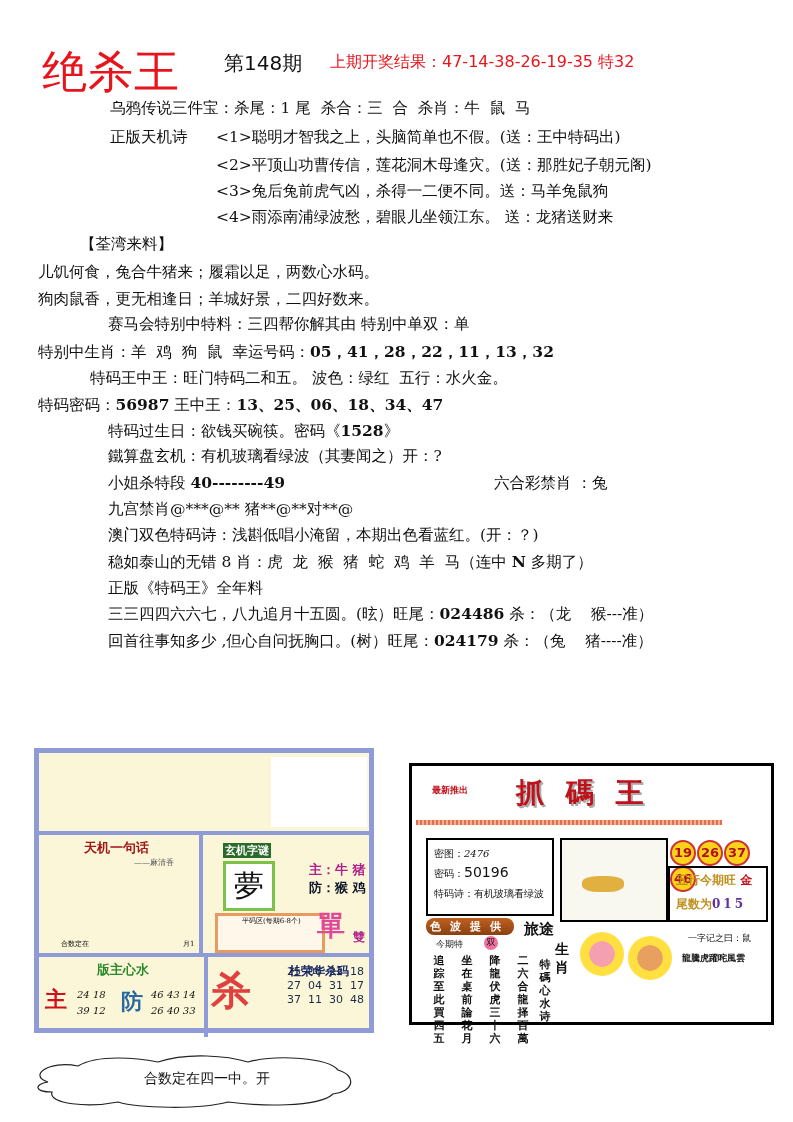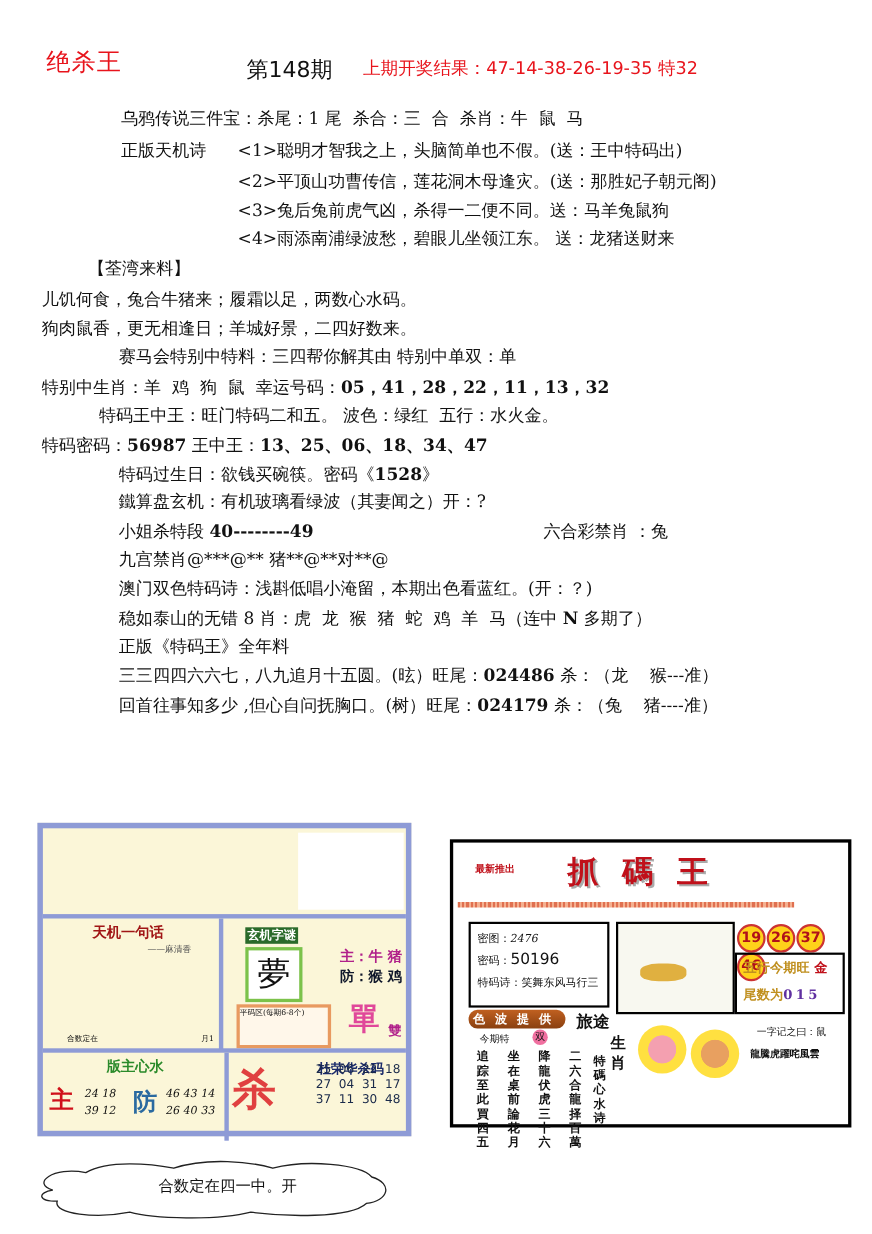--- a/index.html
+++ b/index.html
@@ -1,18 +1,18 @@
 <!DOCTYPE html>
 <html><head>
 <meta charset="utf-8">
 <style>
   html,body{margin:0;padding:0;background:#fff;}
   body{width:793px;height:1122px;position:relative;overflow:hidden;font-family:"DejaVu Serif","Liberation Serif",serif;color:#111;}
   .abs{position:absolute;}
-  .title{left:42px;top:42px;font-size:22px;color:#e8141c;font-family:"DejaVu Sans",sans-serif;letter-spacing:1px;}
+  .title{left:42px;top:42px;font-size:45px;color:#e8141c;font-family:"DejaVu Sans",sans-serif;letter-spacing:1px;}
   .issue{left:224px;top:50px;font-size:20px;font-family:"DejaVu Sans",sans-serif;color:#111;}
   .prevres{left:330px;top:52px;font-size:16px;color:#e8141c;font-family:"DejaVu Sans",sans-serif;}
   .line{position:absolute;font-size:15.5px;white-space:pre;line-height:20px;}
   b,.b{font-weight:bold;}
   
   .lp{left:34px;top:748px;width:340px;height:285px;background:#fbf6d8;border:5px solid #8e9bd6;box-sizing:border-box;}
   .rp{left:409px;top:763px;width:365px;height:262px;background:#fff;border:3px solid #000;box-sizing:border-box;}
   .ball{display:inline-block;width:22px;height:22px;border-radius:50%;background:#ffd21a;border:2px solid #c33;color:#b0101a;font:bold 13px "DejaVu Sans",sans-serif;text-align:center;line-height:22px;margin-right:1px;}
   .ballb{display:inline-block;width:22px;height:24px;border-radius:50%;background:#ffd21a;border:2px solid #2a2a8a;color:#1a1a6a;font:bold 13px "DejaVu Sans",sans-serif;text-align:center;line-height:24px;margin-right:1px;}
   .vcol{position:absolute;width:14px;font-size:11px;line-height:13px;text-align:center;font-weight:bold;}
@@ -54,21 +54,21 @@
   <div class="abs" style="left:0;top:78px;width:330px;height:4px;background:#8e9bd6;"></div>
   <div class="abs" style="left:160px;top:82px;width:4px;height:120px;background:#8e9bd6;"></div>
   <div class="abs" style="left:45px;top:86px;font-size:13px;color:#a01515;font-weight:bold;">天机一句话</div>
   <div class="abs" style="left:95px;top:104px;font-size:8px;color:#555;">——麻清香</div>
   <div class="abs" style="left:22px;top:186px;font-size:7px;">合数定在</div>
   <div class="abs" style="left:144px;top:186px;font-size:7px;">月1</div>
   <div class="abs" style="left:184px;top:90px;font-size:11px;font-weight:bold;background:#2a6a2a;color:#fff;padding:0 2px;">玄机字谜</div>
   <div class="abs" style="left:184px;top:108px;width:46px;height:44px;border:3px solid #7cc24a;background:#fff;text-align:center;font-size:30px;line-height:44px;">夢</div>
   <div class="abs" style="left:270px;top:108px;font-size:13px;color:#b0208a;font-weight:bold;">主：牛  猪</div>
   <div class="abs" style="left:270px;top:126px;font-size:13px;color:#0f172a;font-weight:bold;">防：猴  鸡</div>
-  <div class="abs" style="left:176px;top:160px;width:80px;height:34px;border:3px solid #e89a60;background:#fff7ea;font-size:7px;">
+  <div class="abs" style="left:176px;top:160px;width:80px;height:34px;border:3px solid #e89a60;background:#fff7ea;font-size:7px;padding-left:24px;">
     <span>平码区</span><span>(每期6-8个)</span>
   </div>
   <div class="abs" style="left:278px;top:154px;font-size:28px;color:#e0489a;font-weight:bold;">單</div>
   <div class="abs" style="left:314px;top:176px;font-size:12px;color:#b0208a;font-weight:bold;">雙</div>
   <div class="abs" style="left:0;top:200px;width:330px;height:4px;background:#8e9bd6;"></div>
   <div class="abs" style="left:165px;top:204px;width:4px;height:80px;background:#8e9bd6;"></div>
   <div class="abs" style="left:58px;top:208px;font-size:13px;color:#2a8a2a;font-weight:bold;">版主心水</div>
   <div class="abs" style="left:6px;top:232px;font-size:22px;color:#d0101a;font-weight:bold;">主</div>
   <div class="abs" style="left:38px;top:234px;font-size:10px;font-style:italic;width:40px;line-height:16px;">
     <span>24</span> <span>18</span><br>
@@ -88,21 +88,21 @@
   </div>
 </div>
 
 <div class="abs rp">
   <div class="abs" style="left:20px;top:18px;font-size:9px;color:#c0101a;font-weight:bold;">最新推出</div>
   <div class="abs" style="left:104px;top:8px;font-size:28px;color:#c0101a;font-weight:bold;letter-spacing:6px;text-shadow:2px 2px 0 #aaa;">抓 碼 王</div>
   <div class="abs" style="left:4px;top:54px;width:306px;height:5px;background:repeating-linear-gradient(90deg,#e07050 0 2px,#f4b090 2px 4px);"></div>
   <div class="abs" style="left:14px;top:72px;width:128px;height:78px;border:2px solid #000;font-size:10px;line-height:20px;padding:4px 6px;box-sizing:border-box;">
     <div><span>密图：</span><i>2476</i></div>
     <div><span>密码：</span><span style="font:14px 'DejaVu Sans',sans-serif">50196</span></div>
-    <div><span>特码诗：</span><span>笑舞东风马行三</span></div>
+    <div><span>特码诗：</span><span>有机玻璃看绿波</span></div>
   </div>
   <div class="abs" style="left:148px;top:72px;width:104px;height:80px;border:2px solid #000;background:#f8f8f0;">
     <div class="abs" style="left:20px;top:36px;width:42px;height:16px;background:#e0b040;border-radius:40%;"></div>
   </div>
   <div class="abs" style="left:258px;top:74px;">
     <span class="ball">19</span><span class="ball">26</span><span class="ball">37</span><span class="ball">46</span>
   </div>
   <div class="abs" style="left:256px;top:100px;width:100px;height:56px;border:2px solid #000;font-size:12px;font-weight:bold;line-height:24px;padding-left:6px;box-sizing:border-box;">
     <div><span style="color:#c09020">五行今期旺</span> <span style="color:#c0101a">金</span></div>
     <div><span style="color:#c09020">尾数为</span><span style="color:#6030a0;letter-spacing:3px">015</span></div>

